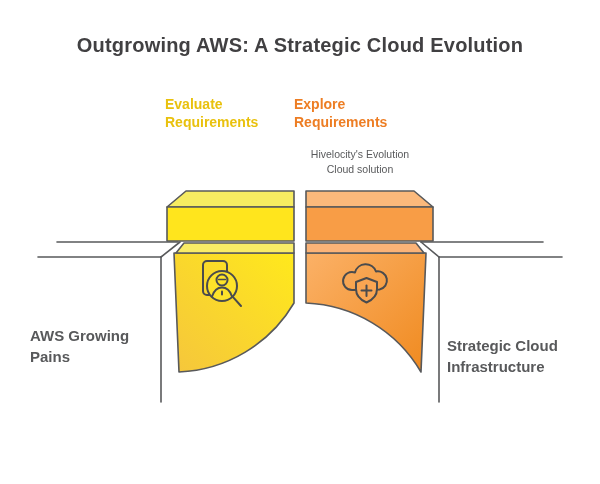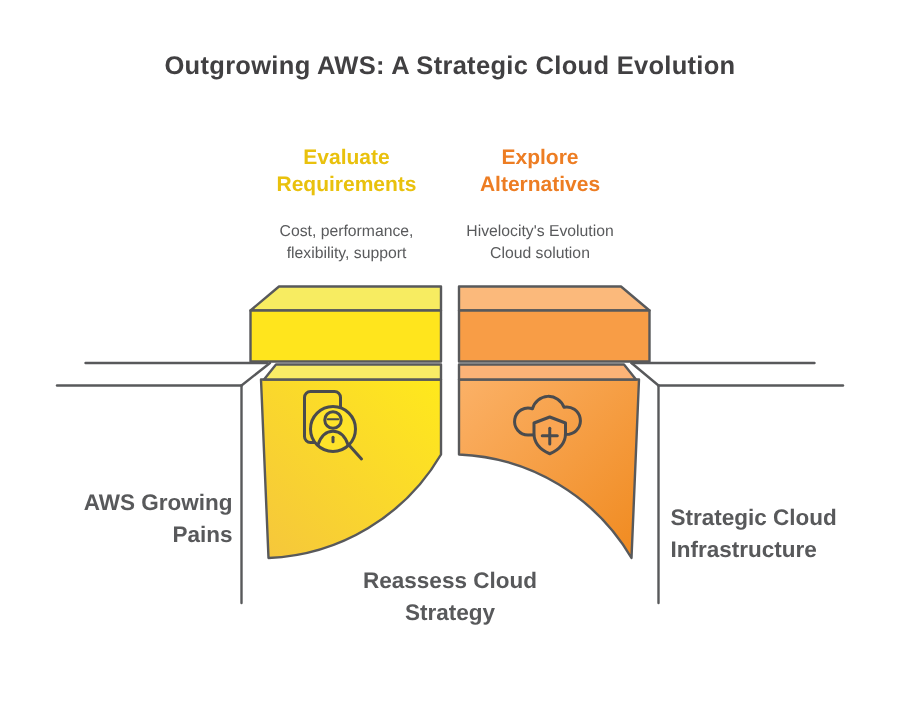--- a/index.html
+++ b/index.html
@@ -10,29 +10,29 @@
     width: 600px;
     height: 484px;
     background: #ffffff;
     overflow: hidden;
   }
   .abs { position: absolute; }
   .pre { white-space: pre-line; }
   .page-title {
     top: 34px; left: 0; width: 600px;
     text-align: center;
-    font-size: 17px;
+    font-size: 20px;
     font-weight: 700;
     color: #414042;
     letter-spacing: 0.2px;
   }
   .col-heading {
     top: 95px;
     width: 132px;
-    text-align: center;
+    text-align: left;
     font-size: 14px;
     font-weight: 700;
     line-height: 1.32;
   }
   .col-heading.left  { left: 165px; }
   .col-heading.right { left: 294px; }
   .col-subtext {
     top: 147px;
     width: 132px;
     text-align: center;
@@ -42,39 +42,37 @@
     line-height: 1.4;
   }
   .col-subtext.left  { left: 165px; }
   .col-subtext.right { left: 294px; }
   .stage-label {
     font-size: 15px;
     font-weight: 700;
     color: #58595B;
     line-height: 1.38;
   }
-  .stage-label.lbl-left   { top: 326px; left: 30px;  width: 125px; text-align: right; }
+  .stage-label.lbl-left   { top: 326px; left: 30px;  width: 125px; text-align: left; }
   .stage-label.lbl-right  { top: 336px; left: 447px; width: 135px; text-align: left; }
   .stage-label.lbl-bottom { top: 378px; left: 210px; width: 180px; text-align: center; }
   svg { display: block; }
 </style>
 </head>
 <body>
 
 <div class="canvas">
 
   <div class="abs page-title">Outgrowing AWS: A Strategic Cloud Evolution</div>
 
   <div class="abs pre col-heading left" style="color: rgb(233, 193, 13);">Evaluate
 Requirements</div>
   <div class="abs pre col-heading right" style="color: rgb(237, 125, 35);">Explore
-Alternatives</div>
+Requirements</div>
 
-  <div class="abs pre col-subtext left">Cost, performance,
-flexibility, support</div>
   <div class="abs pre col-subtext right">Hivelocity's Evolution
 Cloud solution</div>
 
   <svg class="abs" style="top:0;left:0" width="600" height="484" viewBox="0 0 600 484">
     <defs>
       <linearGradient id="gradYL" x1="1" y1="0" x2="0" y2="1">
         <stop offset="0" stop-color="#FFE91C"></stop>
         <stop offset="1" stop-color="#F5C63C"></stop>
       </linearGradient>
       <linearGradient id="gradOR" x1="0" y1="0" x2="1" y2="1">
@@ -127,18 +125,16 @@
     <g stroke="#4A4B4D" stroke-width="2" fill="none" stroke-linecap="round" stroke-linejoin="round">
       <path d="M352,290 a9,9 0 1 1 3,-17.5 a11,11 0 0 1 21,-1 a9,9 0 1 1 3.5,18 Z"></path>
       <path d="M366.5,278 L377,282 V289 Q377,298 366.5,302.5 Q356,298 356,289 V282 Z" fill="#F9A552"></path>
       <path d="M366.5,285.5 V296"></path>
       <path d="M361.5,290.5 H371.5"></path>
     </g>
   </svg>
 
   <div class="abs pre stage-label lbl-left">AWS Growing
 Pains</div>
-  <div class="abs pre stage-label lbl-bottom">Reassess Cloud
-Strategy</div>
   <div class="abs pre stage-label lbl-right">Strategic Cloud
 Infrastructure</div>
 
 </div>
 
 </body></html>

